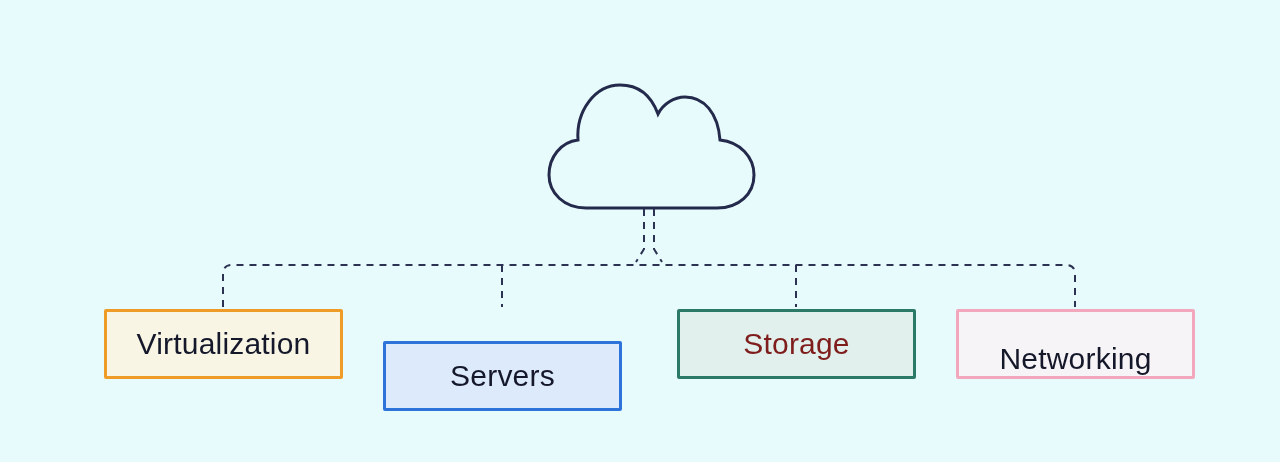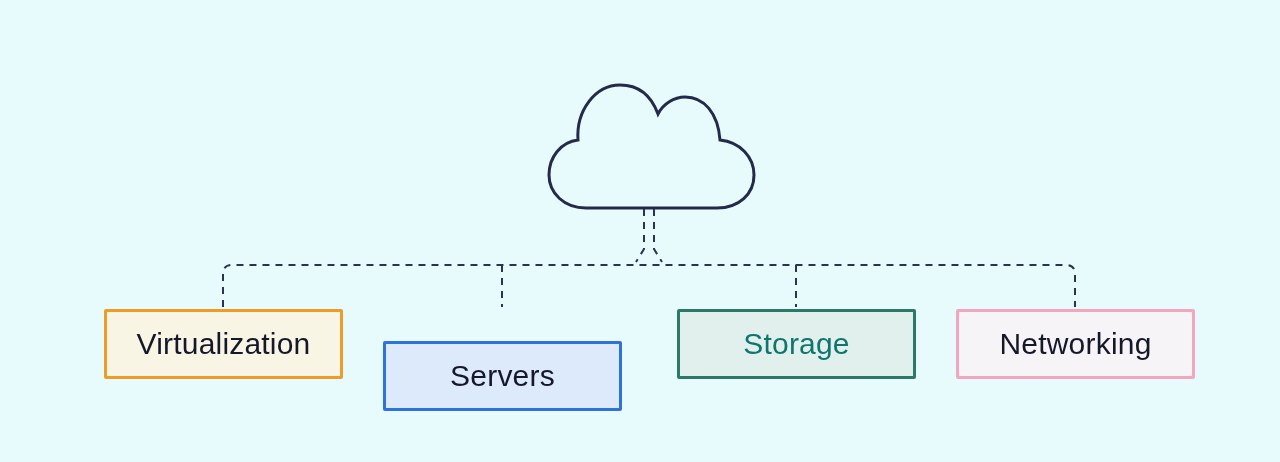--- a/index.html
+++ b/index.html
@@ -77,21 +77,21 @@
   </svg>
 
   <div class="node node-virtualization" style="border-color: rgb(239, 155, 39); background-color: rgb(248, 245, 228); color: rgb(21, 24, 42);">
     <span class="node-label">Virtualization</span>
   </div>
 
   <div class="node node-servers" style="border-color: rgb(46, 115, 218); background-color: rgb(220, 234, 251); color: rgb(21, 24, 42); margin-top: 32px;">
     <span class="node-label">Servers</span>
   </div>
 
-  <div class="node node-storage" style="border-color: rgb(43, 122, 104); background-color: rgb(225, 240, 236); color: #0f766e;">
+  <div class="node node-storage" style="border-color: rgb(43, 122, 104); background-color: rgb(225, 240, 236); color: #7f1d1d;">
     <span class="node-label">Storage</span>
   </div>
 
-  <div class="node node-networking" style="border-color: rgb(242, 167, 189); background-color: rgb(246, 244, 246); color: rgb(21, 24, 42);">
+  <div class="node node-networking" style="border-color: rgb(242, 167, 189); background-color: rgb(246, 244, 246); color: rgb(21, 24, 42); align-items: flex-end;">
     <span class="node-label">Networking</span>
   </div>
 
 </div>
 
 </body></html>

